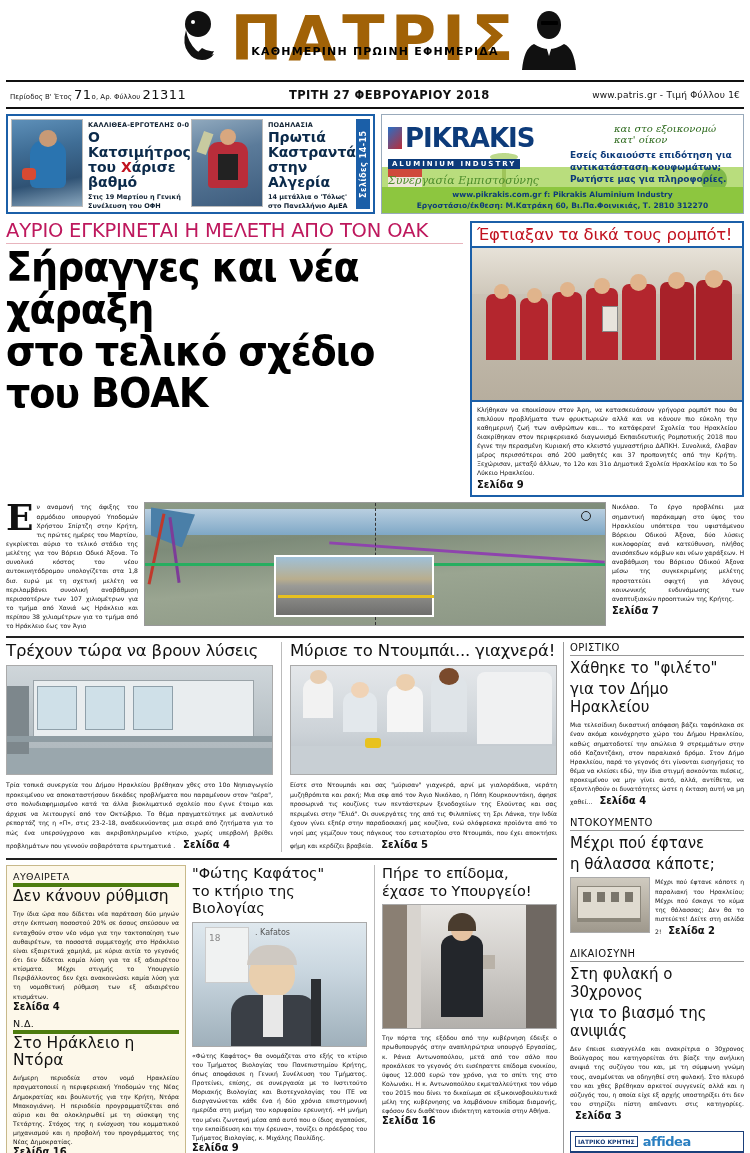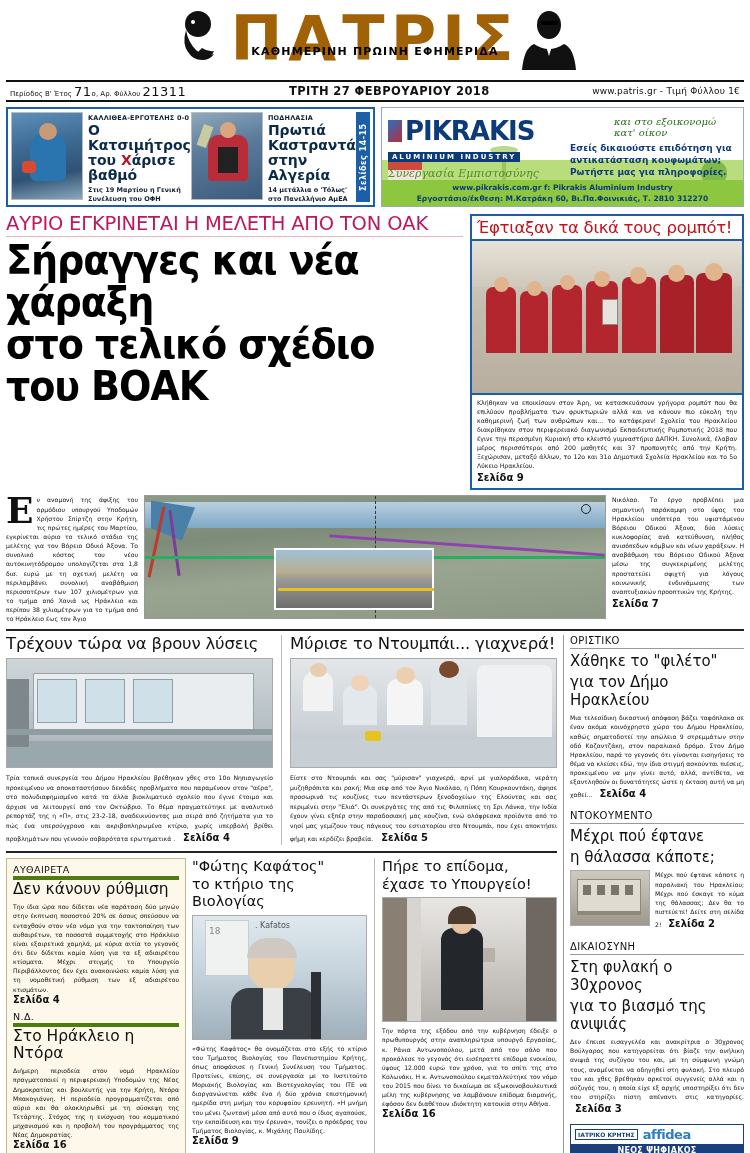--- a/index.html
+++ b/index.html
@@ -23,21 +23,21 @@
   }
   .masthead-sub {
     position:absolute; left:0; right:0; bottom:20px; text-align:center;
     font-weight:bold; font-size:11px; letter-spacing:1.2px; color:#000;
   }
   .head-face { width:58px; height:62px; position:relative; }
   .head-face svg { width:100%; height:100%; display:block; }
 
   .infobar {
     border-top:2px solid #111; border-bottom:2px solid #111;
-    height:22px; display:flex; align-items:center; justify-content:space-between;
+    height:29px; display:flex; align-items:center; justify-content:space-between;
     padding:0 4px; font-size:9px; margin-top:2px;
   }
   .infobar .period { font-size:7px; }
   .infobar .period .num { font-size:13px; letter-spacing:.5px; }
   .infobar .date { font-weight:bold; font-size:11.5px; letter-spacing:.4px; }
   .infobar .web { font-size:9px; letter-spacing:.2px; }
 
   
   .promo-row { display:flex; gap:6px; margin-top:5px; height:100px; }
   .sports-box {

